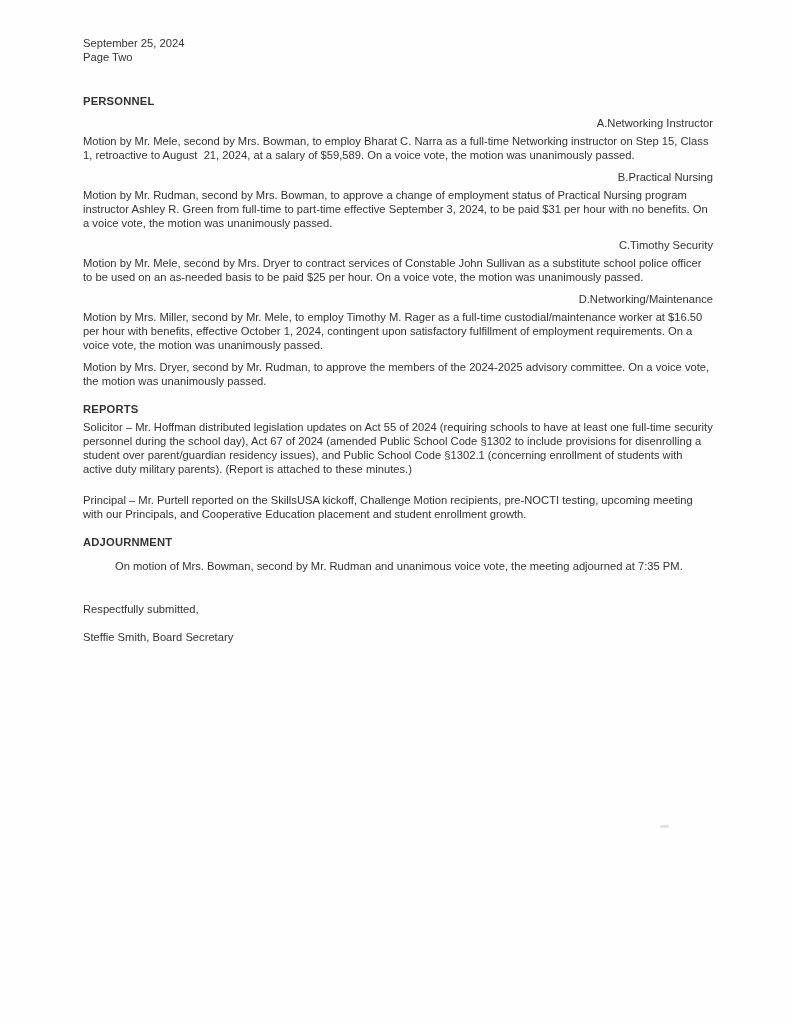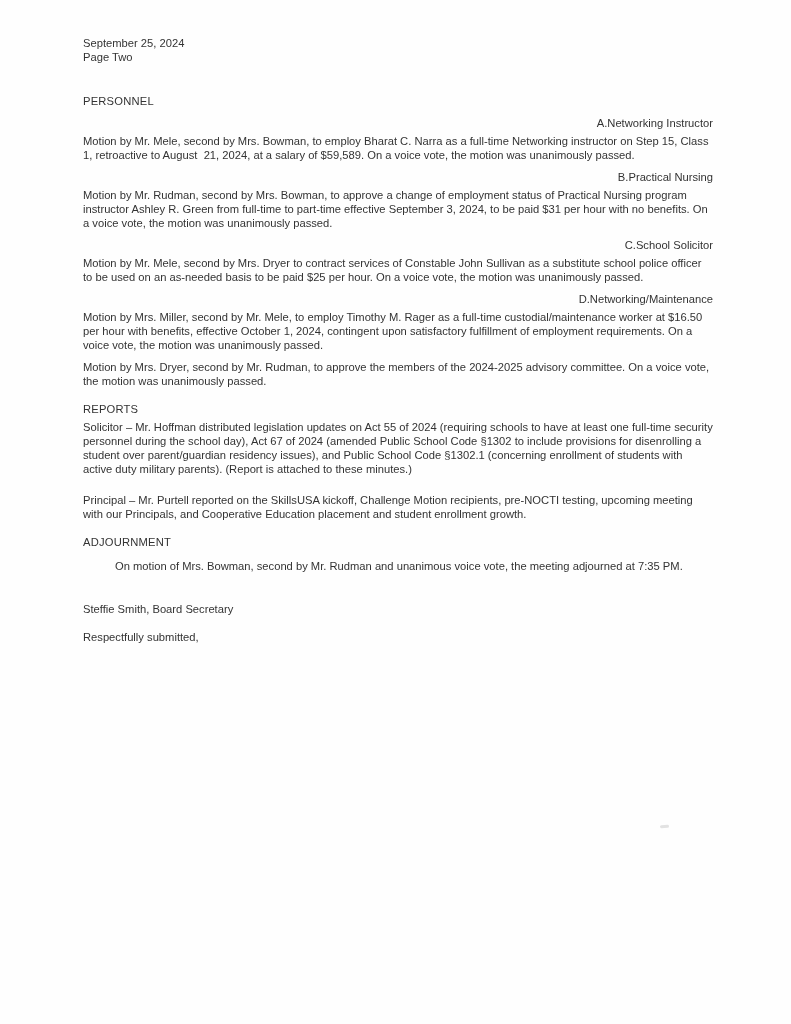--- a/index.html
+++ b/index.html
@@ -21,21 +21,21 @@
     overflow: hidden;
   }
   .content {
     width: 630px;
   }
   .header-block {
     margin-bottom: 30px;
   }
   .heading {
     font-size: 11.2px;
-    font-weight: normal;
+    font-weight: bold;
     letter-spacing: 0.2px;
     margin: 14px 0 4px 0;
   }
   .heading.first {
     margin-top: 30px;
   }
   .subheading {
     margin: 8px 0 4px 0;
     text-align: right;
   }
@@ -92,21 +92,21 @@
 
     <div>
       <div class="subheading">
         <span class="item-label">B.</span><span>Practical Nursing</span>
       </div>
       <p class="para">Motion by Mr. Rudman, second by Mrs. Bowman, to approve a change of employment status of Practical Nursing program instructor Ashley R. Green from full-time to part-time effective September 3, 2024, to be paid $31 per hour with no benefits. On a voice vote, the motion was unanimously passed.</p>
     </div>
 
     <div>
       <div class="subheading">
-        <span class="item-label">C.</span><span>School Solicitor</span>
+        <span class="item-label">C.</span><span>Timothy Security</span>
       </div>
       <p class="para">Motion by Mr. Mele, second by Mrs. Dryer to contract services of Constable John Sullivan as a substitute school police officer to be used on an as-needed basis to be paid $25 per hour. On a voice vote, the motion was unanimously passed.</p>
     </div>
 
     <div>
       <div class="subheading">
         <span class="item-label">D.</span><span>Networking/Maintenance</span>
       </div>
       <p class="para">Motion by Mrs. Miller, second by Mr. Mele, to employ Timothy M. Rager as a full-time custodial/maintenance worker at $16.50 per hour with benefits, effective October 1, 2024, contingent upon satisfactory fulfillment of employment requirements. On a voice vote, the motion was unanimously passed.</p>
     </div>
@@ -114,20 +114,20 @@
     <p class="para">Motion by Mrs. Dryer, second by Mr. Rudman, to approve the members of the 2024-2025 advisory committee. On a voice vote, the motion was unanimously passed.</p>
 
     <h2 class="heading">REPORTS</h2>
     <p class="para gap-after">Solicitor – Mr. Hoffman distributed legislation updates on Act 55 of 2024 (requiring schools to have at least one full-time security personnel during the school day), Act 67 of 2024 (amended Public School Code §1302 to include provisions for disenrolling a student over parent/guardian residency issues), and Public School Code §1302.1 (concerning enrollment of students with active duty military parents). (Report is attached to these minutes.)</p>
     <p class="para">Principal – Mr. Purtell reported on the SkillsUSA kickoff, Challenge Motion recipients, pre-NOCTI testing, upcoming meeting with our Principals, and Cooperative Education placement and student enrollment growth.</p>
 
     <h2 class="heading">ADJOURNMENT</h2>
     <p class="para gap-top">On motion of Mrs. Bowman, second by Mr. Rudman and unanimous voice vote, the meeting adjourned at 7:35 PM.</p>
 
     <div class="closing-block">
+      <p class="closing-line">Respectfully submitted,</p>
       <p class="closing-line">Steffie Smith, Board Secretary</p>
-      <p class="closing-line">Respectfully submitted,</p>
     </div>
 
   </div>
 
   <div class="smudge"></div>
 </div>
 
 </body></html>

